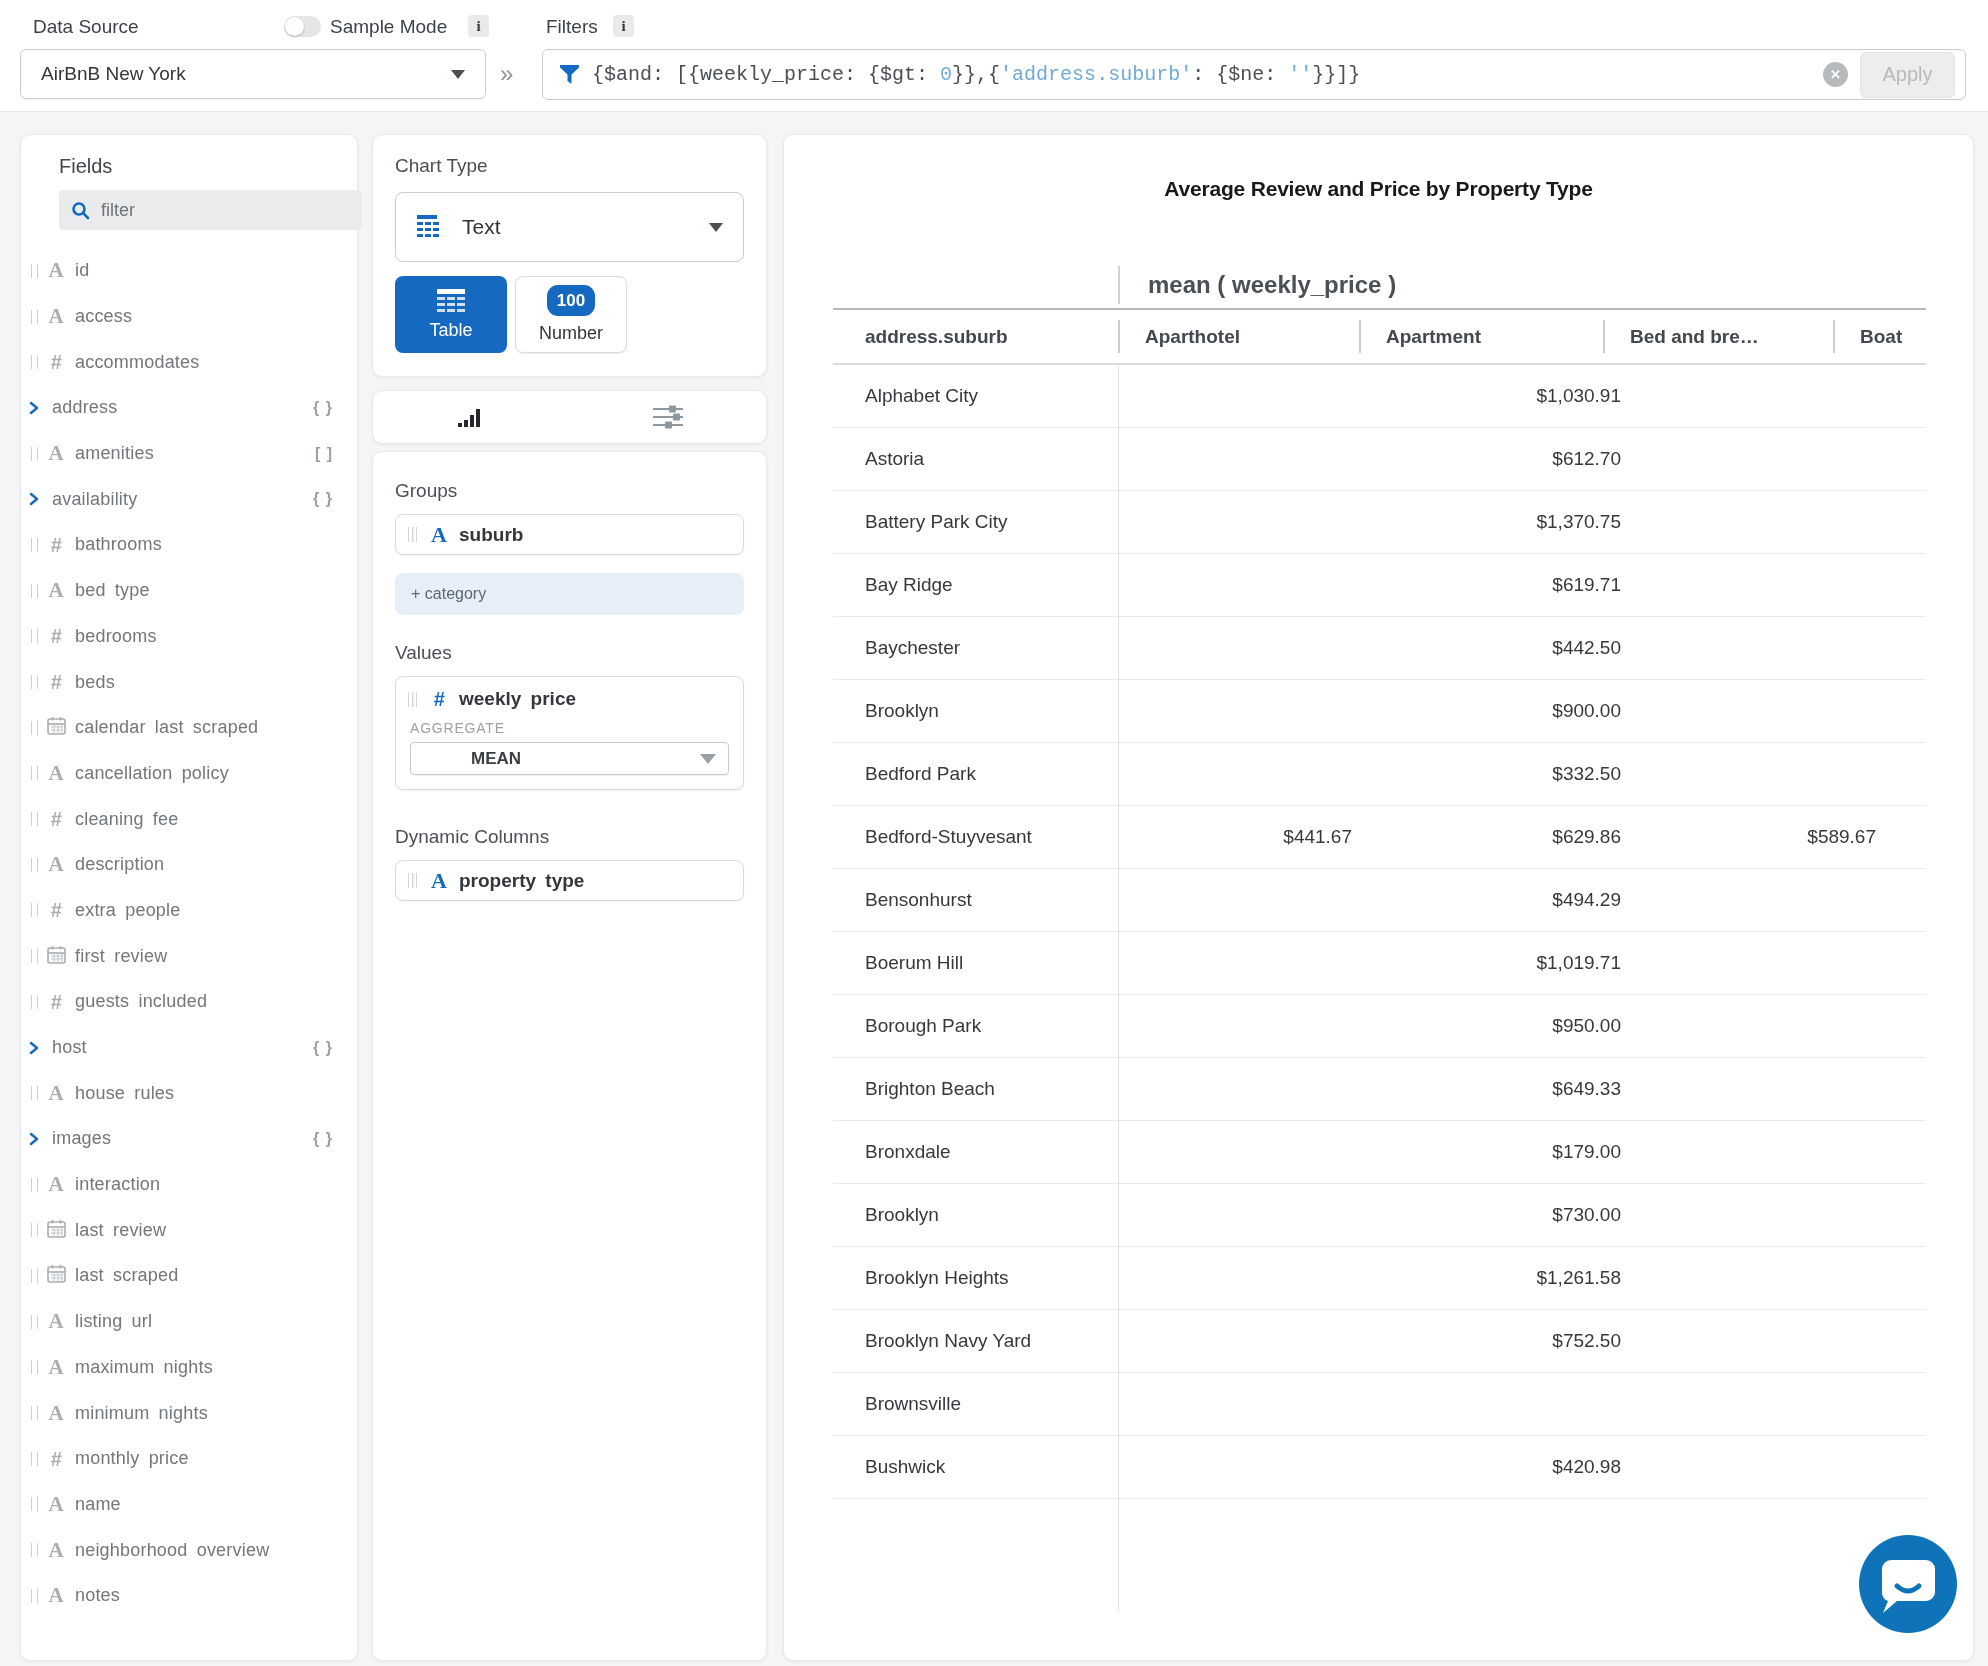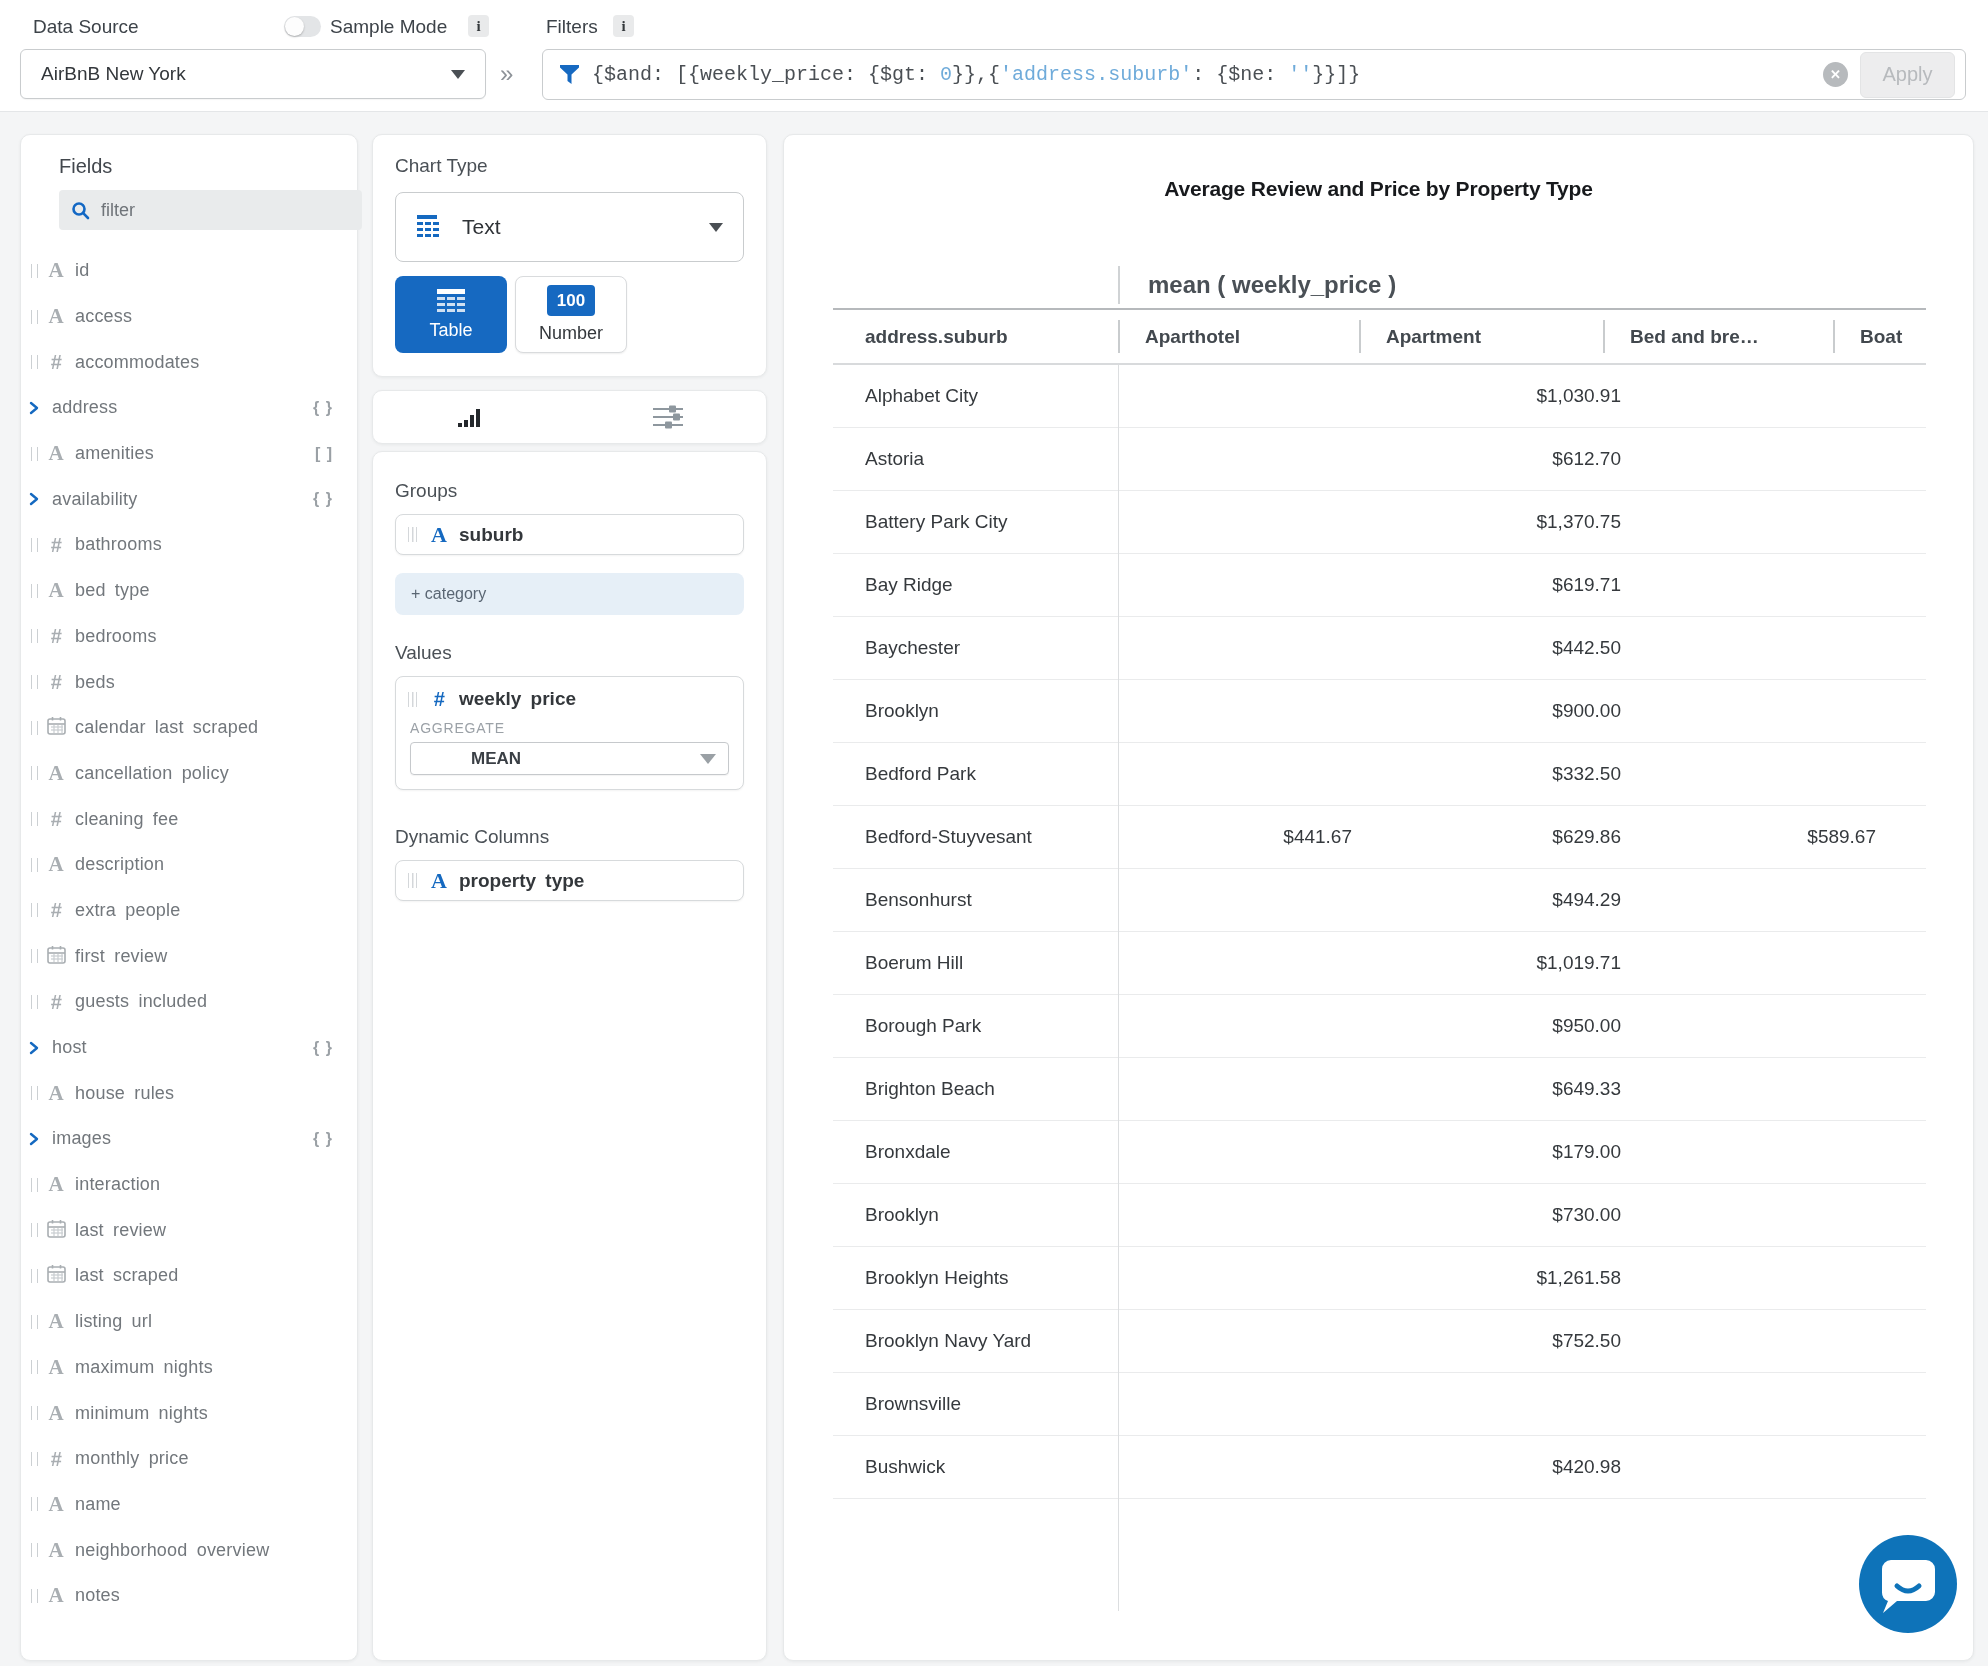--- a/index.html
+++ b/index.html
@@ -54,21 +54,21 @@
 .card { background:#fff; border:1px solid #e7e9ea; border-radius:10px; box-shadow:0 1px 3px rgba(60,64,67,.07); }
 .card1 { height:243px; padding:20px 22px; }
 .sec-label { font-size:19px; color:#4a5056; }
 .ct-select { margin-top:15px; height:70px; border:1px solid #c9ccce; border-radius:8px; display:flex; align-items:center; padding:0 20px; background:#fff; }
 .ct-select .txt { font-size:21px; color:#2f3337; margin-left:18px; }
 .ct-btns { margin-top:14px; display:flex; gap:8px; }
 .ctb { width:112px; height:77px; border-radius:8px; display:flex; flex-direction:column; align-items:center; justify-content:center; gap:7px; }
 .ctb.sel { background:#1669c1; color:#fff; }
 .ctb.unsel { background:#fff; border:1px solid #d9dbdd; box-shadow:0 1px 2px rgba(0,0,0,.07); color:#34383c; }
 .ctb .blbl { font-size:18px; }
-.badge100 { width:48px; height:31px; background:#1669c1; border-radius:4px; color:#fff; font-size:17px; font-weight:bold; display:flex; align-items:center; justify-content:center; }
+.badge100 { width:48px; height:31px; background:#1669c1; border-radius:11px; color:#fff; font-size:17px; font-weight:bold; display:flex; align-items:center; justify-content:center; }
 .card2 { margin-top:13px; height:54px; display:flex; align-items:center; }
 .card2 .half { flex:1; display:flex; justify-content:center; }
 .card3 { margin-top:7px; height:1210px; padding:28px 22px; }
 .pill { height:41px; border:1px solid #d7dadc; border-radius:8px; background:#fff; box-shadow:0 1px 2px rgba(0,0,0,.05); display:flex; align-items:center; padding:0 12px; margin-top:12px; }
 .drag3 { display:inline-block; width:9px; height:15px; border-left:1.5px solid #d4d7da; border-right:1.5px solid #d4d7da; background:linear-gradient(#d4d7da,#d4d7da) center/1.5px 100% no-repeat; margin-right:10px; flex:none; }
 .picon { display:inline-block; font-family:"Liberation Serif", serif; font-size:22px; font-weight:bold; color:#1569c0; width:24px; text-align:center; margin-right:8px; line-height:1; flex:none; }
 .picon.h { font-family:"Liberation Sans", sans-serif; font-style:italic; font-size:20px; }
 .pname { font-size:19px; font-weight:bold; color:#33373b; word-spacing:4px; }
 .addcat { margin-top:18px; height:42px; background:#e6eff7; border-radius:8px; display:flex; align-items:center; padding:0 16px; font-size:16px; color:#5a6673; }
 .vpill { border:1px solid #d7dadc; border-radius:8px; background:#fff; box-shadow:0 1px 2px rgba(0,0,0,.05); margin-top:12px; padding:11px 12px 14px; }

